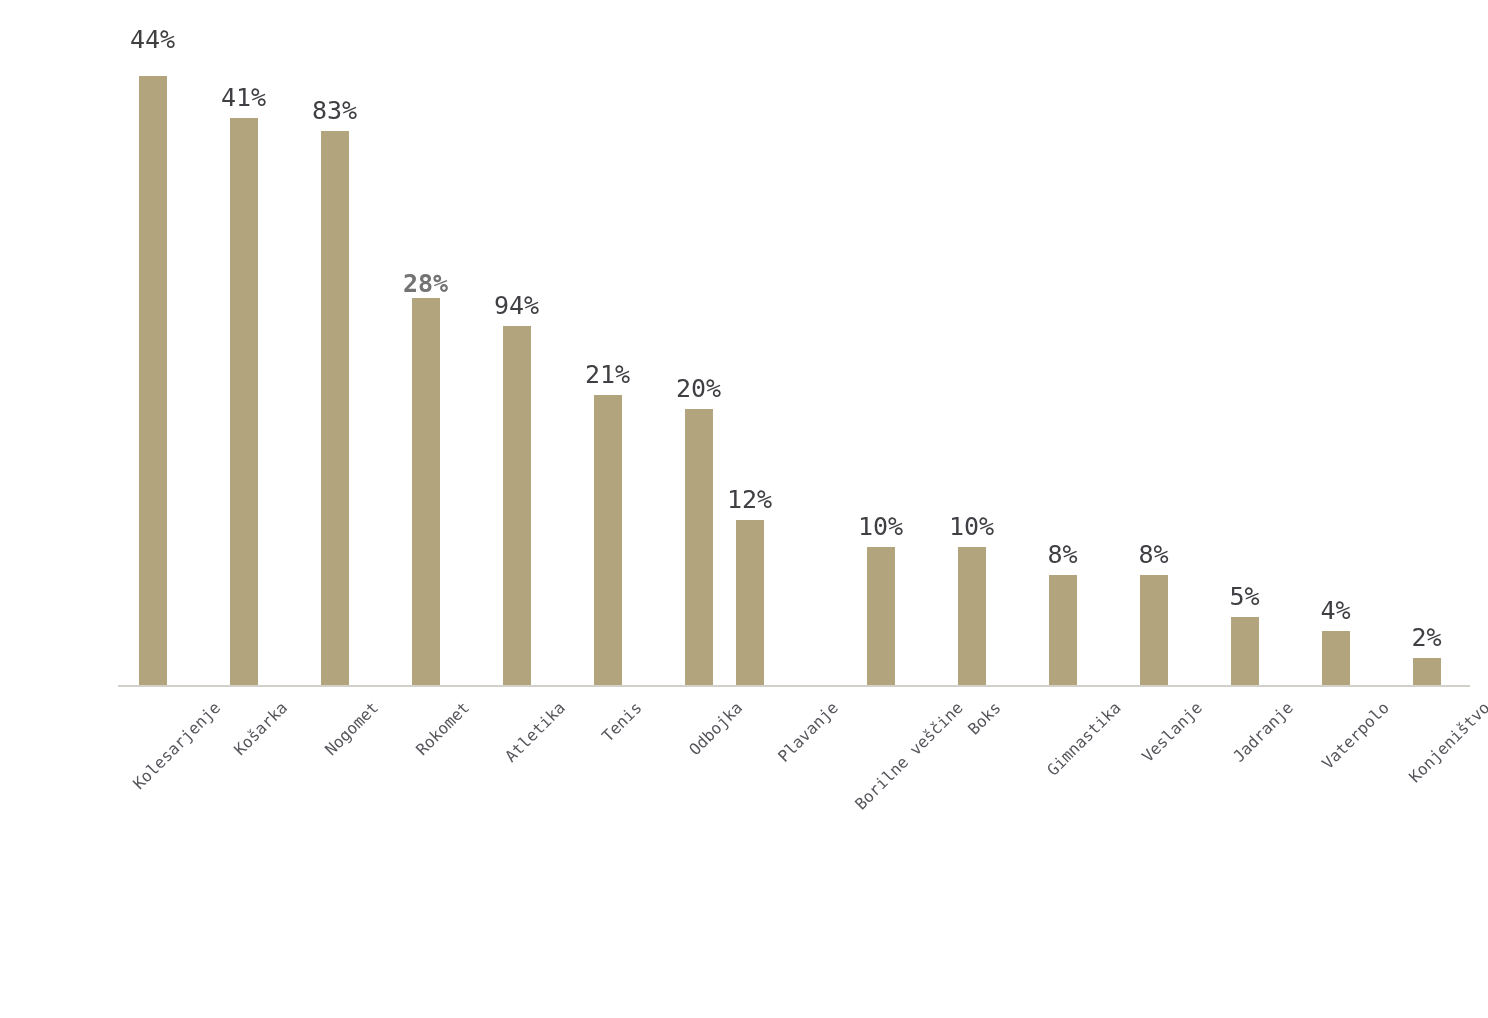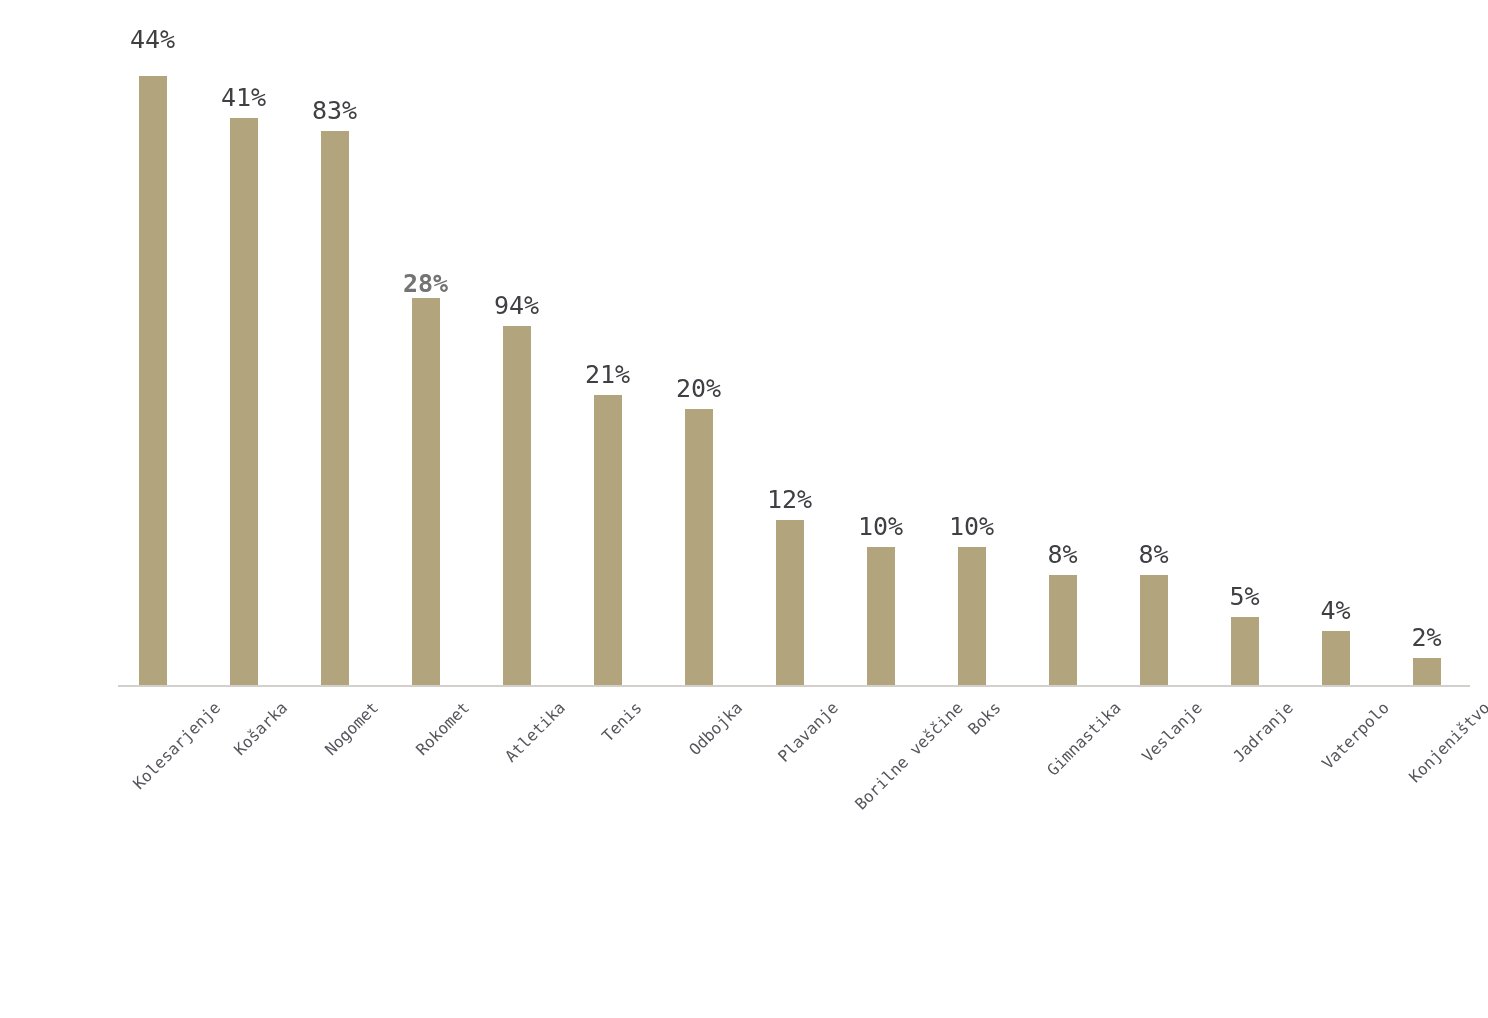--- a/index.html
+++ b/index.html
@@ -129,21 +129,21 @@
     <div class="bar-slot" style="left:562px;text-decoration:underline;">
       <div class="bar-value" style="bottom: 297.136px; color: rgb(63, 63, 68);">21%</div>
       <div class="bar-rect" style="height: 291.136px; background: rgb(178, 165, 125);"></div>
     </div>
 
     <div class="bar-slot" style="left:653px;">
       <div class="bar-value" style="bottom: 283.273px; color: rgb(63, 63, 68);">20%</div>
       <div class="bar-rect" style="height: 277.273px; background: rgb(178, 165, 125);"></div>
     </div>
 
-    <div class="bar-slot" style="left:744px;text-align:right;">
+    <div class="bar-slot" style="left:704px;text-align:right;">
       <div class="bar-value" style="bottom: 172.364px; color: rgb(63, 63, 68);">12%</div>
       <div class="bar-rect" style="height: 166.364px; background: rgb(178, 165, 125);"></div>
     </div>
 
     <div class="bar-slot" style="left:835px;">
       <div class="bar-value" style="bottom: 144.636px; color: rgb(63, 63, 68);">10%</div>
       <div class="bar-rect" style="height: 138.636px; background: rgb(178, 165, 125);"></div>
     </div>
 
     <div class="bar-slot" style="left:926px;">

